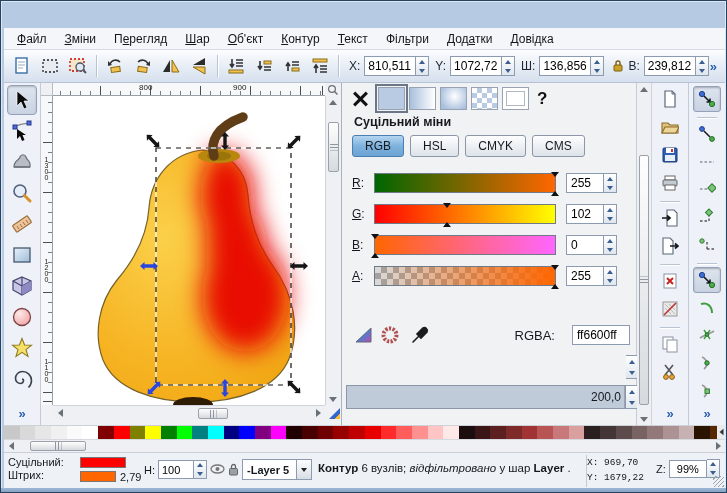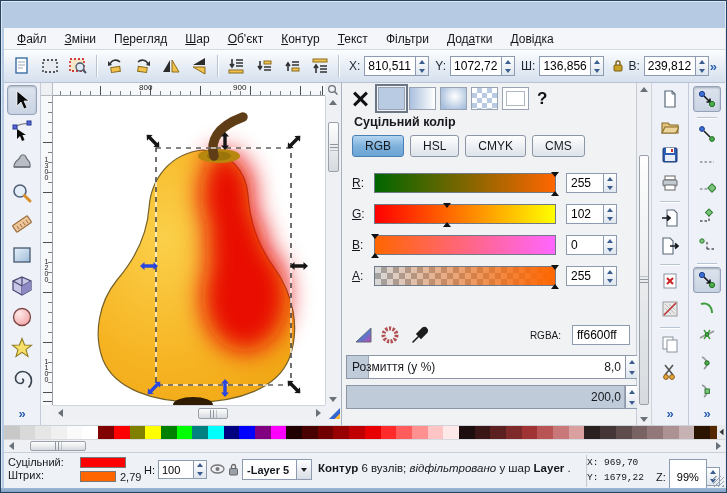--- a/index.html
+++ b/index.html
@@ -106,22 +106,22 @@
   .slabel{width:22px;font-size:12px;}
   .slabel u{text-decoration:underline;}
   .strack{position:relative;width:182px;height:20px;border:1px solid #6f7988;}
   .shandle{position:absolute;top:-2px;transform:translateX(-50%);width:8px;height:24px;}
   .shandle::before{content:"";position:absolute;left:50%;top:0;transform:translateX(-50%);
     border-left:4px solid transparent;border-right:4px solid transparent;border-top:5px solid #111;}
   .shandle::after{content:"";position:absolute;left:50%;bottom:0;transform:translateX(-50%);
     border-left:4px solid transparent;border-right:4px solid transparent;border-bottom:5px solid #111;}
   .sval{width:38px;height:20px;border:1px solid #8c9bb0;font:12px "Liberation Sans",sans-serif;padding:0 4px;margin-left:10px;}
   .picker-row{position:absolute;left:12px;top:240px;width:276px;height:24px;display:flex;align-items:center;}
-  .rgba-lab{margin-left:auto;font-size:10px;}
-  .rgba-inp{width:58px;height:20px;border:1px solid #8c9bb0;font:12px "Liberation Sans",sans-serif;padding:8px 4px;margin-left:11px;}
+  .rgba-lab{margin-left:auto;font-size:13px;}
+  .rgba-inp{width:58px;height:20px;border:1px solid #8c9bb0;font:12px "Liberation Sans",sans-serif;padding:8px 4px;margin-left:17px;}
   .spinslider{position:absolute;left:4px;width:280px;height:24px;border:1px solid #8c96a6;background:#fff;
     display:flex;align-items:center;font-size:12px;overflow:hidden;}
   .ss-fill{position:absolute;left:0;top:0;bottom:0;background:#c0cbd9;border-right:1px solid #9aa4b4;}
   .ss-label{position:relative;padding-left:5px;z-index:1;}
   .ss-value{position:relative;margin-left:auto;padding-right:4px;z-index:1;}
   .ss-spin{position:absolute;width:13px;height:24px;}
   
   .dscroll{position:absolute;left:633px;top:0;width:15px;height:342px;background:#eef0f3;border-right:1px solid #cfd4db;}
   
   .cmdbar{position:absolute;left:648px;top:0;width:37px;height:342px;background:#eef1f7;border-right:1px solid #c3cbd9;
@@ -150,21 +150,21 @@
   .mini-ico{position:absolute;top:10px;}
   .layer-dd{position:absolute;left:238px;top:6px;width:70px;height:21px;border:1px solid #8c9bb0;background:#fff;
     display:flex;align-items:center;font-size:11px;font-weight:bold;}
   .layer-dd .txt{padding-left:4px;}
   .dd-btn{margin-left:auto;width:15px;height:100%;background:linear-gradient(#fdfdfe,#d8dee6);border-left:1px solid #8c9bb0;
     display:flex;align-items:center;justify-content:center;}
   .status-msg{position:absolute;left:314px;top:9px;font-size:11.5px;white-space:nowrap;max-width:262px;overflow:hidden;}
   .coords{position:absolute;left:582px;top:2px;font-size:9.5px;line-height:15px;font-family:"Liberation Mono",monospace;
     border-left:1px solid #c3cad4;height:32px;}
   .zoom-field{position:absolute;left:652px;top:6px;display:flex;align-items:center;font-size:11px;}
-  .zoom-field input{width:38px;height:35px;border:1px solid #8c9bb0;font:11px "Liberation Sans",sans-serif;padding:0 3px;margin-left:3px;text-align:center;}
+  .zoom-field input{width:38px;height:18px;border:1px solid #8c9bb0;font:11px "Liberation Sans",sans-serif;padding:0 3px;margin-left:3px;text-align:center;}
   .resize-grip{position:absolute;right:1px;bottom:1px;width:11px;height:11px;
     background:repeating-linear-gradient(135deg,transparent 0 2px,#9aa2ad 2px 3px);}
   .win-bottom{position:absolute;left:0;top:487px;width:100%;height:6px;background:linear-gradient(#9cb6d4,#7d9cc0);}
 </style>
 </head>
 <body>
 
 <div class="win">
 
 
@@ -487,21 +487,21 @@
       <div class="dialog">
         <div class="ft-row">
           <div class="ft-x"></div>
           <div class="ftbtn ft-flat sel"></div>
           <div class="ftbtn ft-lin"></div>
           <div class="ftbtn ft-rad"></div>
           <div class="ftbtn ft-pat"></div>
           <div class="ftbtn ft-sw"></div>
           <div class="ft-q">?</div>
         </div>
-        <div class="dlg-title">Суцільний колір</div>
+        <div class="dlg-title">Суцільний міни</div>
         <div class="tabs">
           <div class="tab active">RGB</div>
           <div class="tab">HSL</div>
           <div class="tab">CMYK</div>
           <div class="tab">CMS</div>
         </div>
 
         <div style="position:absolute;left:0;top:88px;width:296px;">
 
             <div class="srow" style="position:relative;margin-bottom:7px;">
@@ -583,25 +583,20 @@
           <svg width="20" height="20" viewBox="0 0 20 20" style="margin-left:6px">
               <circle cx="10" cy="10" r="6.5" fill="none" stroke="#b05050" stroke-width="4" stroke-dasharray="2.2 1.4"></circle>
             </svg>
           <svg width="20" height="20" viewBox="0 0 20 20" style="margin-left:10px">
               <path d="M3 17 L10 10 M13 3 a3 3 0 0 1 4 4 l-6 6 l-4 -4 Z" fill="#1c1c1c" stroke="#1c1c1c" stroke-width="1.6" stroke-linecap="round"></path>
             </svg>
           <span class="rgba-lab">RGBA:</span>
           <input class="rgba-inp" value="ff6600ff" style="">
         </div>
 
-        <div class="spinslider" style="top:272px">
-          <div class="ss-fill" style="width:8%"></div>
-          <span class="ss-label">Розмиття (у %)</span>
-          <span class="ss-value">8,0</span>
-        </div>
         <div class="spin ss-spin" style="left:284px;top:272px;height:24px">
             <div>
               <span class="arr-up"></span>
             </div>
             <div>
               <span class="arr-dn"></span>
             </div>
           </div>
 
         <div class="spinslider" style="top:302px">

